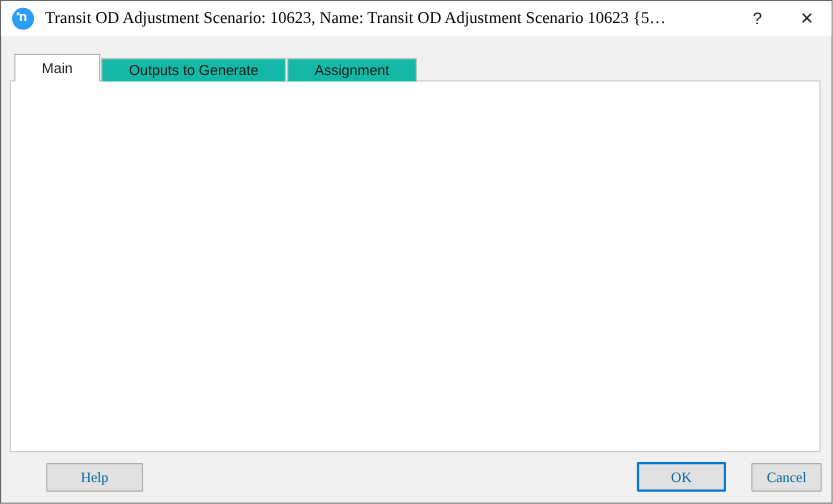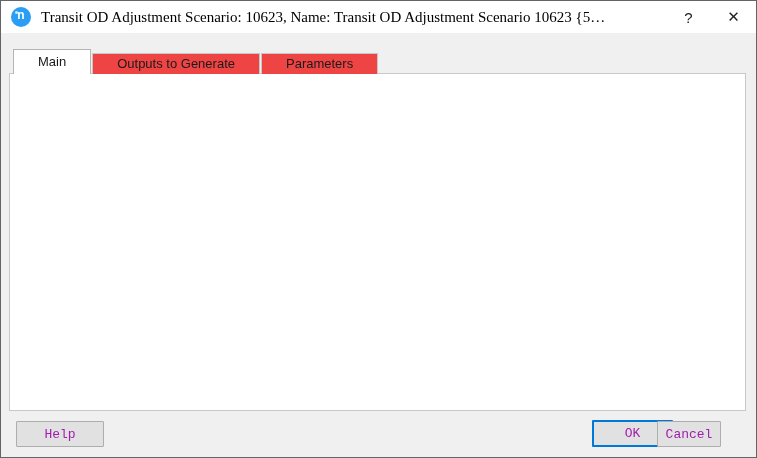--- a/index.html
+++ b/index.html
@@ -12,21 +12,21 @@
   }
   
   .titlebar { position:absolute; left:0; top:0; width:100%; height:32px; background:#fff; display:flex; align-items:center; }
   .app-icon { position:relative; width:20px; height:20px; border-radius:50%; background:#2a9df4; margin:0 10px 0 10px; flex:0 0 auto; }
   .app-icon .n { position:absolute; left:0; top:1px; width:100%; text-align:center; color:#fff; font-weight:bold; font-size:12px; }
   .app-icon .dot { position:absolute; left:4px; top:4px; width:3px; height:3px; border-radius:50%; background:#cfe9fb; }
   .title-text { flex:1 1 auto; white-space:nowrap; overflow:hidden; font-size:15px;font-family:Liberation Serif, serif; }
   .tb-btn { width:45px; height:32px; display:flex; align-items:center; justify-content:center; font-size:15px; color:#222; cursor:default; }
   
   .tabbar { position:absolute; left:12px; top:48px; height:25px; display:flex; align-items:flex-end; z-index:3; }
-  .tab { padding:3px 24px 4px 24px; background:#ef4444; border:1px solid #c6c6c6; border-bottom:none; height:21px; line-height:14px; white-space:nowrap; margin-right:1px; color:#1a1a1a; }
+  .tab { padding:3px 24px 4px 24px; background:#14b8a6; border:1px solid #c6c6c6; border-bottom:none; height:21px; line-height:14px; white-space:nowrap; margin-right:1px; color:#1a1a1a; }
   .tab.active { background:#fff; height:25px; padding-top:5px; border-color:#b4b4b4; position:relative;margin-top:36px; }
   .tab.active::after { content:""; position:absolute; left:0; right:0; bottom:-1px; height:2px; background:#fff; }
   
   .pane { position:absolute; left:8px; top:72px; width:737px; height:338px; background:#fff; border:1px solid #c8c8c8; z-index:1; }
   .lbl { position:absolute; white-space:nowrap; color:#000; }
   .tinput { position:absolute; height:22px; background:#fff; border:1px solid #7b7b7b; font-family:"Liberation Sans",sans-serif; font-size:13px; padding:0 5px; color:#000; }
   
   .group { position:absolute; border:1px solid #d5d5d5; border-radius:1px; }
   .group-title { position:absolute; top:-8px; left:7px; background:#fff; padding:0 4px; color:#000; }
   
@@ -37,42 +37,42 @@
   .spinbtns span { flex:1; display:flex; align-items:center; justify-content:center; font-size:6px; color:#444; line-height:1; }
   .spinbtns span:first-child { border-bottom:1px solid #ddd; }
   
   .combo { position:absolute; height:26px; background:linear-gradient(#ececec,#dddddd); border:1px solid #9a9a9a; border-radius:1px; display:flex; align-items:center; padding:0 6px; }
   .combo .chev { margin-left:auto; width:9px; height:9px; flex:0 0 auto; position:relative; }
   .combo .chev::before { content:""; position:absolute; left:0; top:1px; width:7px; height:7px; border-right:1.5px solid #555; border-bottom:1.5px solid #555; transform:rotate(45deg) scale(1,0.7); }
   .blue-circle { width:20px; height:20px; border-radius:50%; background:#45b6ef; margin-right:5px; flex:0 0 auto; }
   .rds-badge { color:#33a9e8; font-weight:bold; margin-right:4px; flex:0 0 auto; }
   .combo-text { white-space:nowrap; overflow:hidden; color:#000; }
   
-  .btn { position:absolute; height:26px; background:#e1e1e1; border:1px solid #adadad; font-family:Liberation Mono, monospace; font-size:13px; color:#a21caf; display:flex; align-items:center; justify-content:center; border-radius:1px; }
+  .btn { position:absolute; height:26px; background:#e1e1e1; border:1px solid #adadad; font-family:Liberation Serif, serif; font-size:13px; color:#0369a1; display:flex; align-items:center; justify-content:center; border-radius:1px;margin-left:26px; }
   .btn.primary { border:2px solid #0078d7; }
 </style>
 </head>
 <body>
 
 <div class="dialog">
 
   <div class="titlebar">
     <div class="app-icon">
       <span class="dot"></span>
       <span class="n">n</span>
     </div>
     <div class="title-text">Transit OD Adjustment Scenario: 10623, Name: Transit OD Adjustment Scenario 10623  {5…</div>
     <div class="tb-btn">?</div>
     <div class="tb-btn">✕</div>
   </div>
 
   <div class="tabbar">
     <div class="tab active">Main</div>
     <div class="tab">Outputs to Generate</div>
-    <div class="tab">Parameters</div>
+    <div class="tab">Assignment</div>
   </div>
 
   <div class="pane"></div>
 
   <div class="lbl" style="left:18px; top:91px;">Name:</div>
   <input class="tinput" style="left: 62px; top: 85px; width: 296px;" value="Transit OD Adjustment Scenario 10623">
   <div class="lbl" style="left:368px; top:91px;">External ID:</div>
   <input class="tinput" style="left: 444px; top: 85px; width: 287px;" value="">
 
   <div class="group" style="left:25px; top:121px; width:710px; height:91px;">
@@ -117,16 +117,16 @@
     <div class="group-title">Detection Data</div>
   </div>
   <div class="lbl" style="left:40px; top:329px;">Real Data Set:</div>
   <div class="combo" style="left:126px; top:322px; width:592px;">
     <span class="rds-badge">RDS</span>
     <span class="combo-text">10618: Conjunto de Datos Reales 10618</span>
     <span class="chev"></span>
   </div>
 
   <button class="btn" style="left:15px; top:420px; width:88px;">Help</button>
-  <button class="btn primary" style="left:591px; top:419px; width:81px; height:27px;">OK</button>
+  <button class="btn primary" style="left:552px; top:419px; width:81px; height:27px;">OK</button>
   <button class="btn" style="left:656px; top:420px; width:64px;">Cancel</button>
 
 </div>
 
 </body></html>

